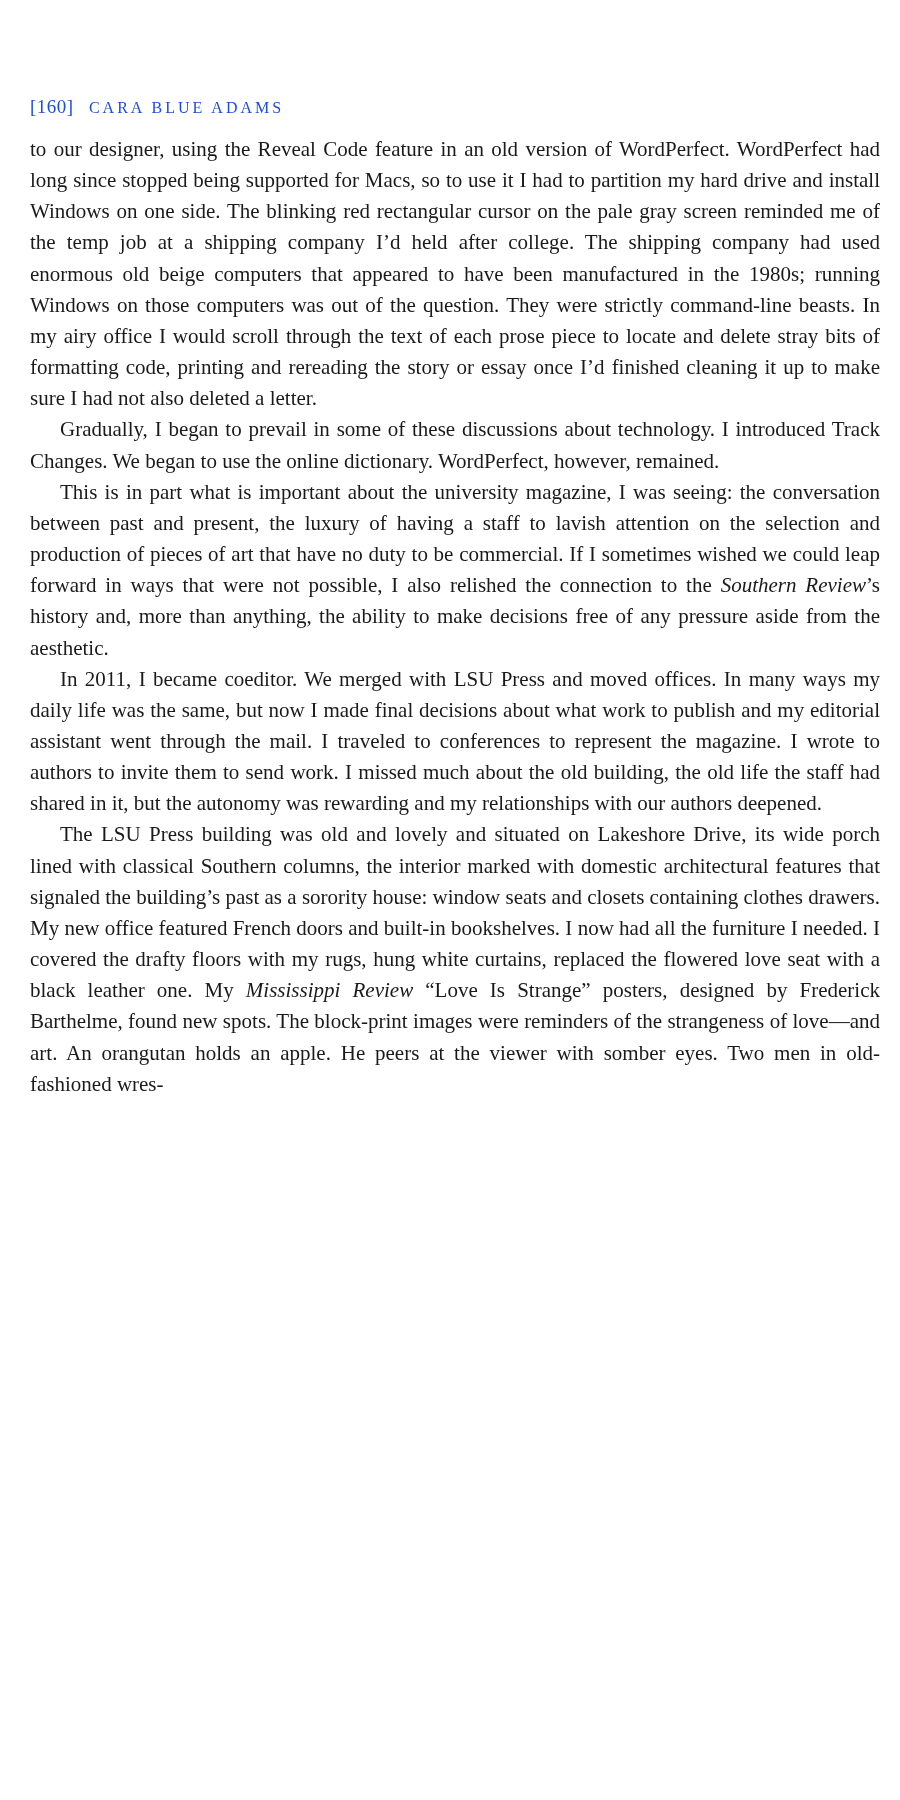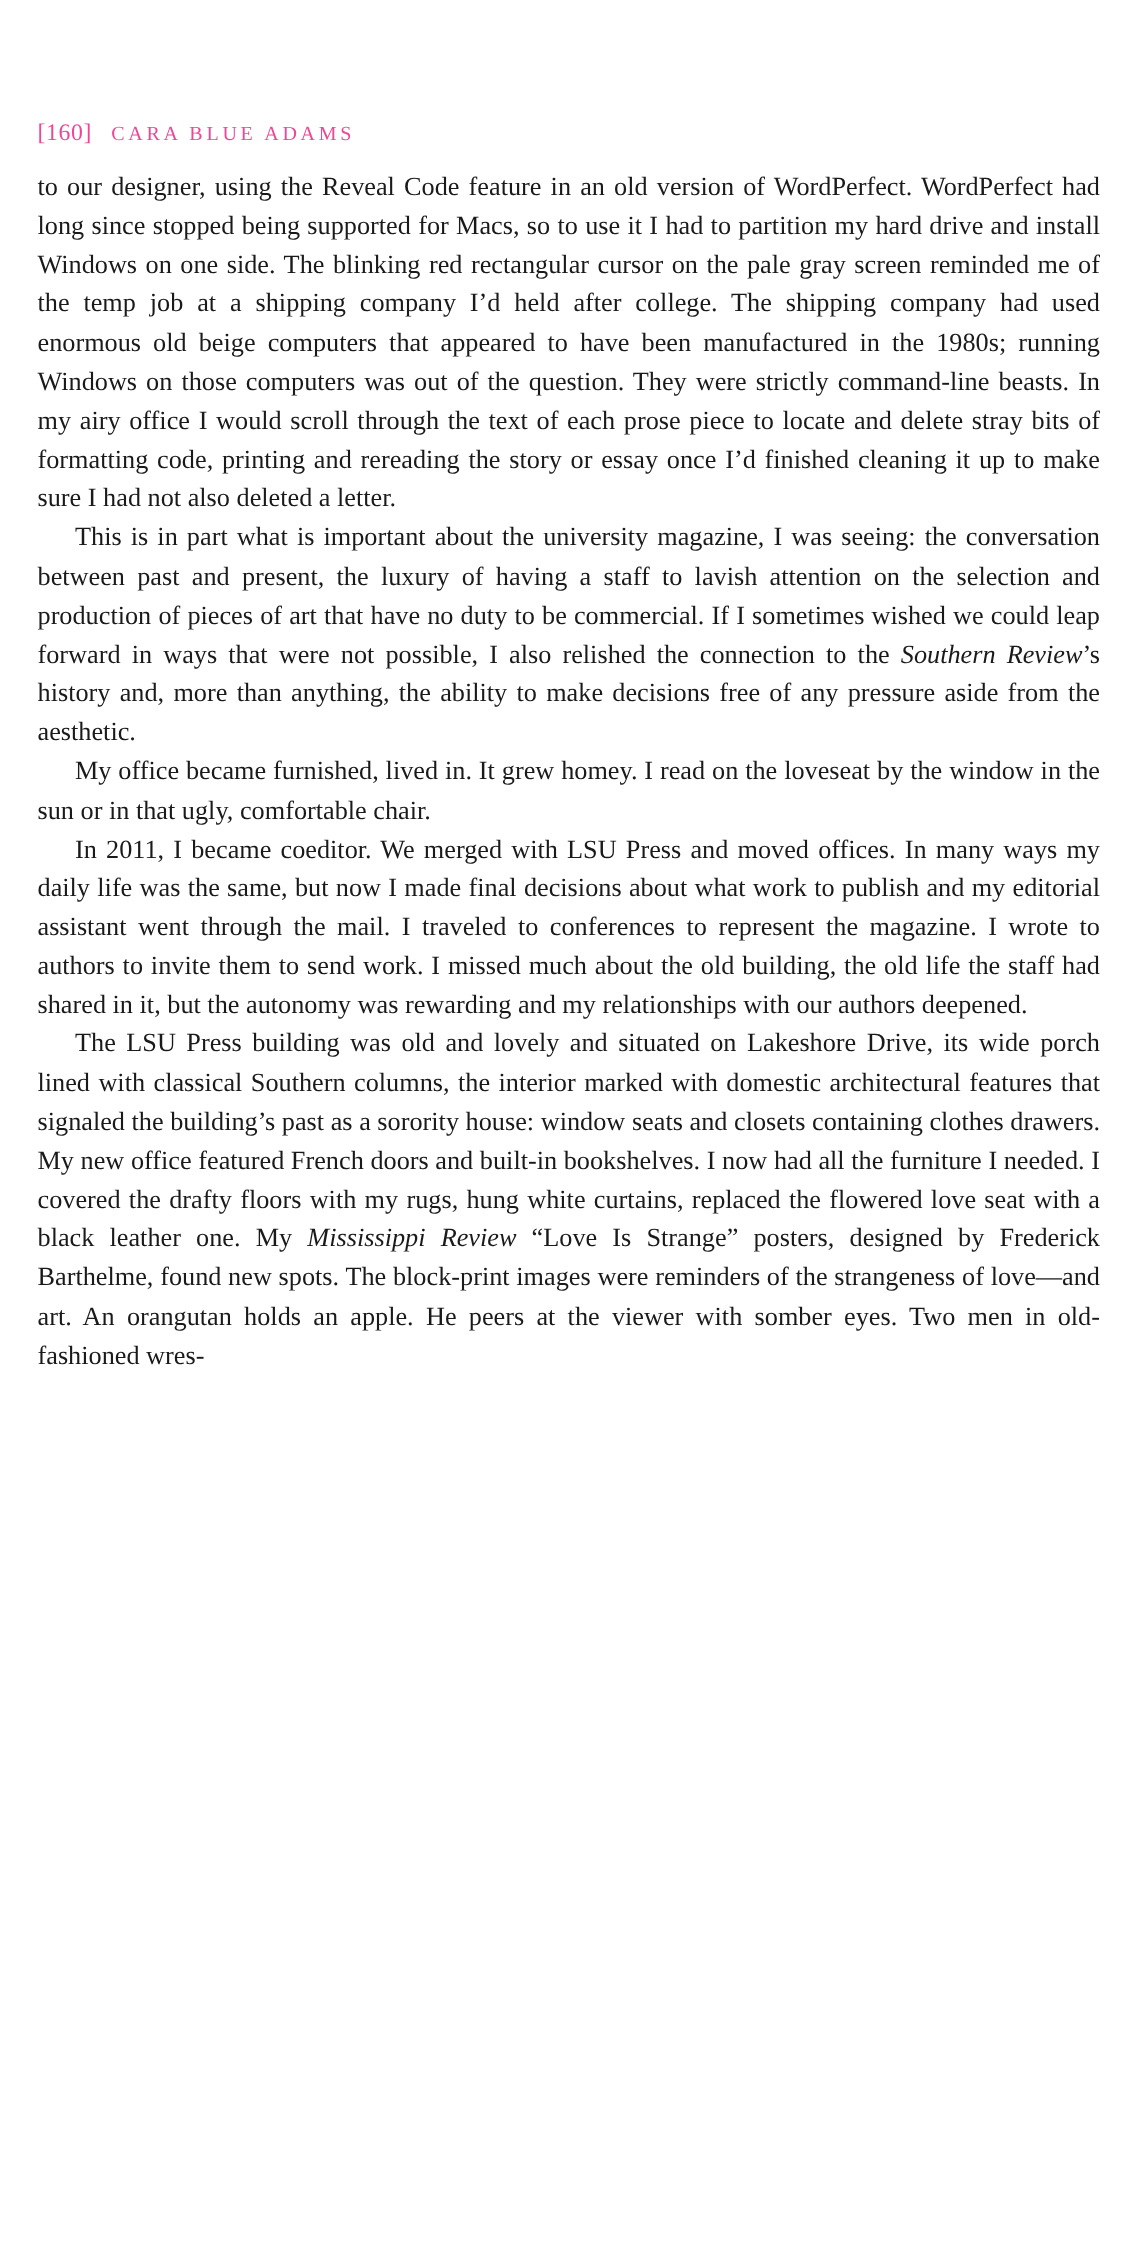--- a/index.html
+++ b/index.html
@@ -21,21 +21,21 @@
       top: 0;
       width: 850px;
     }
     .running-head {
       position: absolute;
       top: 96px;
       left: 0;
       font-family: "Liberation Serif", "DejaVu Serif", serif;
       font-size: 19px;
       letter-spacing: 0.5px;
-      color: #ec4899;
+      color: #1d4ed8;
       white-space: nowrap;
     }
     .running-head .folio {
       margin-right: 10px;
     }
     .running-head .author {
       letter-spacing: 3px;
       font-size: 16px;
       text-transform: uppercase;
     }
@@ -66,18 +66,18 @@
 <body>
 
 <div class="page">
   <div class="running-head">
     <span class="folio">[160]</span>
     <span class="author">Cara Blue Adams</span>
   </div>
 
   <div class="body-text">
     <p class="continued"><span>to our designer, using the Reveal Code feature in an old version of Word­Perfect. WordPerfect had long since stopped being supported for Macs, so to use it I had to partition my hard drive and install Windows on one side. The blinking red rectangular cursor on the pale gray screen reminded me of the temp job at a shipping company I’d held after college. The shipping company had used enormous old beige computers that appeared to have been manufactured in the 1980s; running Windows on those computers was out of the question. They were strictly command-line beasts. In my airy office I would scroll through the text of each prose piece to locate and delete stray bits of formatting code, printing and rereading the story or essay once I’d finished cleaning it up to make sure I had not also deleted a letter.</span></p>
+    <p><span>Gradually, I began to prevail in some of these discussions about tech­nology. I introduced Track Changes. We began to use the online dictionary. WordPerfect, however, remained.</span></p>
     <p><span>This is in part what is important about the university magazine, I was seeing: the conversation between past and present, the luxury of having a staff to lavish attention on the selection and production of pieces of art that have no duty to be commercial. If I sometimes wished we could leap forward in ways that were not possible, I also relished the connection to the </span><em>Southern Review</em><span>’s history and, more than anything, the ability to make decisions free of any pressure aside from the aesthetic.</span></p>
-    <p><span>My office became furnished, lived in. It grew homey. I read on the love­seat by the window in the sun or in that ugly, comfortable chair.</span></p>
     <p><span>In 2011, I became coeditor. We merged with LSU Press and moved of­fices. In many ways my daily life was the same, but now I made final deci­sions about what work to publish and my editorial assistant went through the mail. I traveled to conferences to represent the magazine. I wrote to authors to invite them to send work. I missed much about the old build­ing, the old life the staff had shared in it, but the autonomy was rewarding and my relationships with our authors deepened.</span></p>
     <p><span>The LSU Press building was old and lovely and situated on Lakeshore Drive, its wide porch lined with classical Southern columns, the interior marked with domestic architectural features that signaled the building’s past as a sorority house: window seats and closets containing clothes drawers. My new office featured French doors and built-in bookshelves. I now had all the furniture I needed. I covered the drafty floors with my rugs, hung white curtains, replaced the flowered love seat with a black leather one. My </span><em>Mississippi Review</em><span> “Love Is Strange” posters, designed by Frederick Barthelme, found new spots. The block-print images were re­minders of the strangeness of love—and art. An orangutan holds an apple. He peers at the viewer with somber eyes. Two men in old-fashioned wres-</span></p>
   </div>
 </div>
 
 </body></html>

